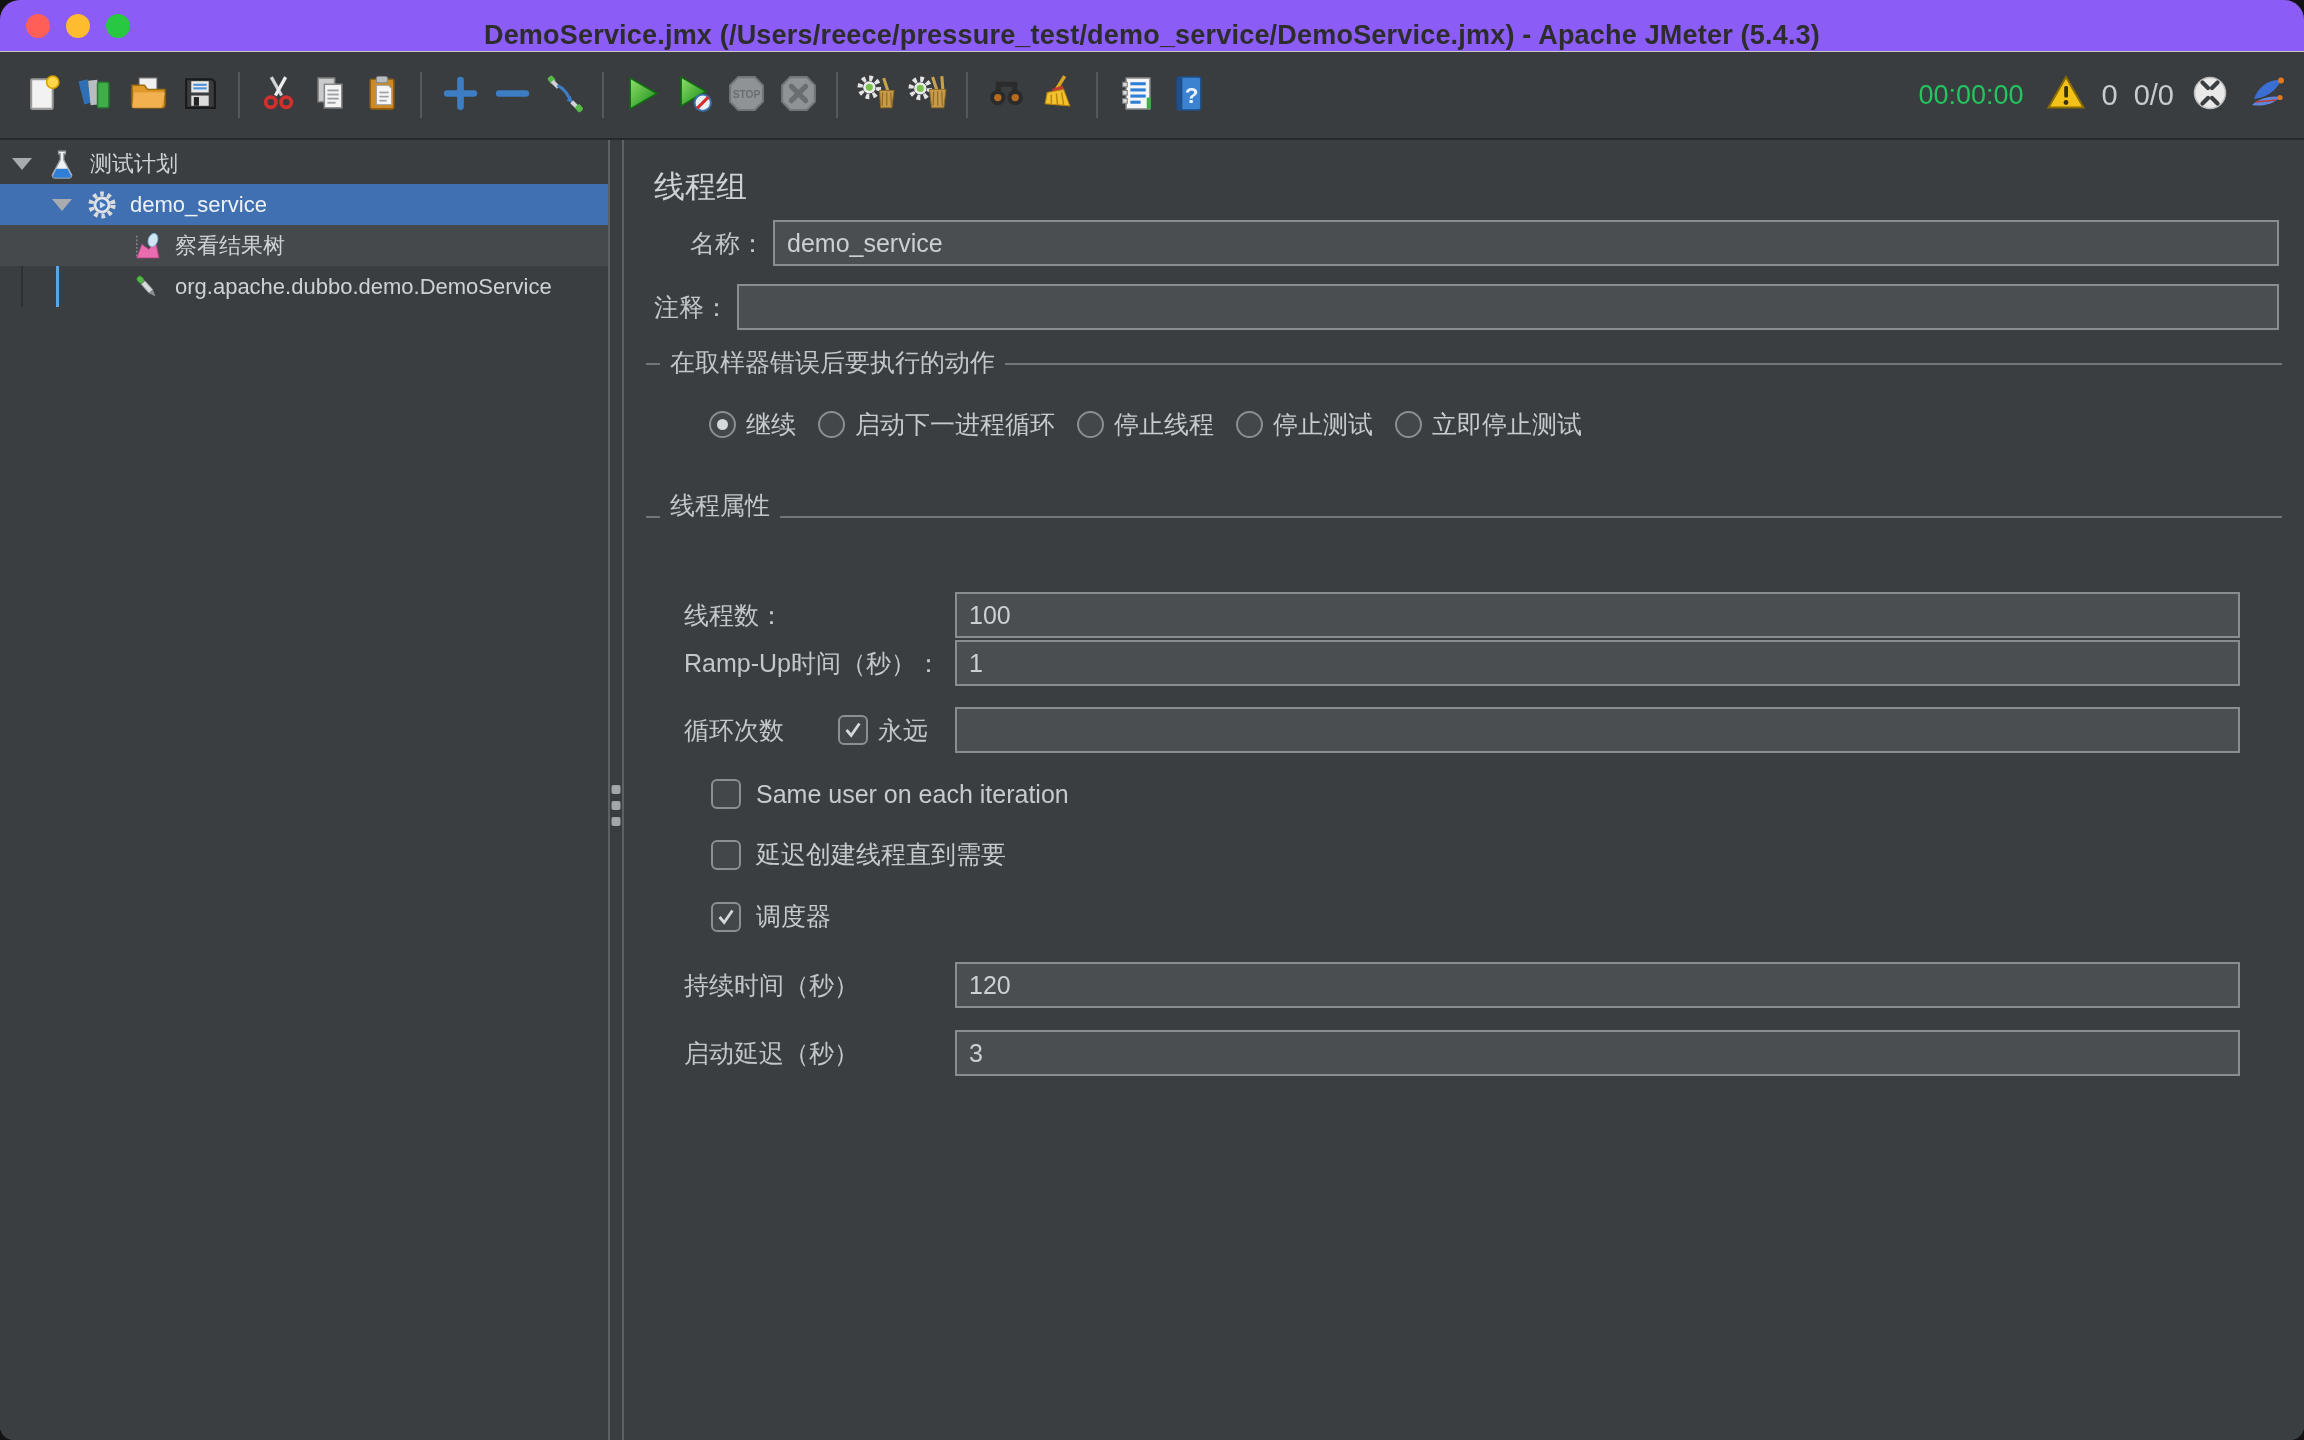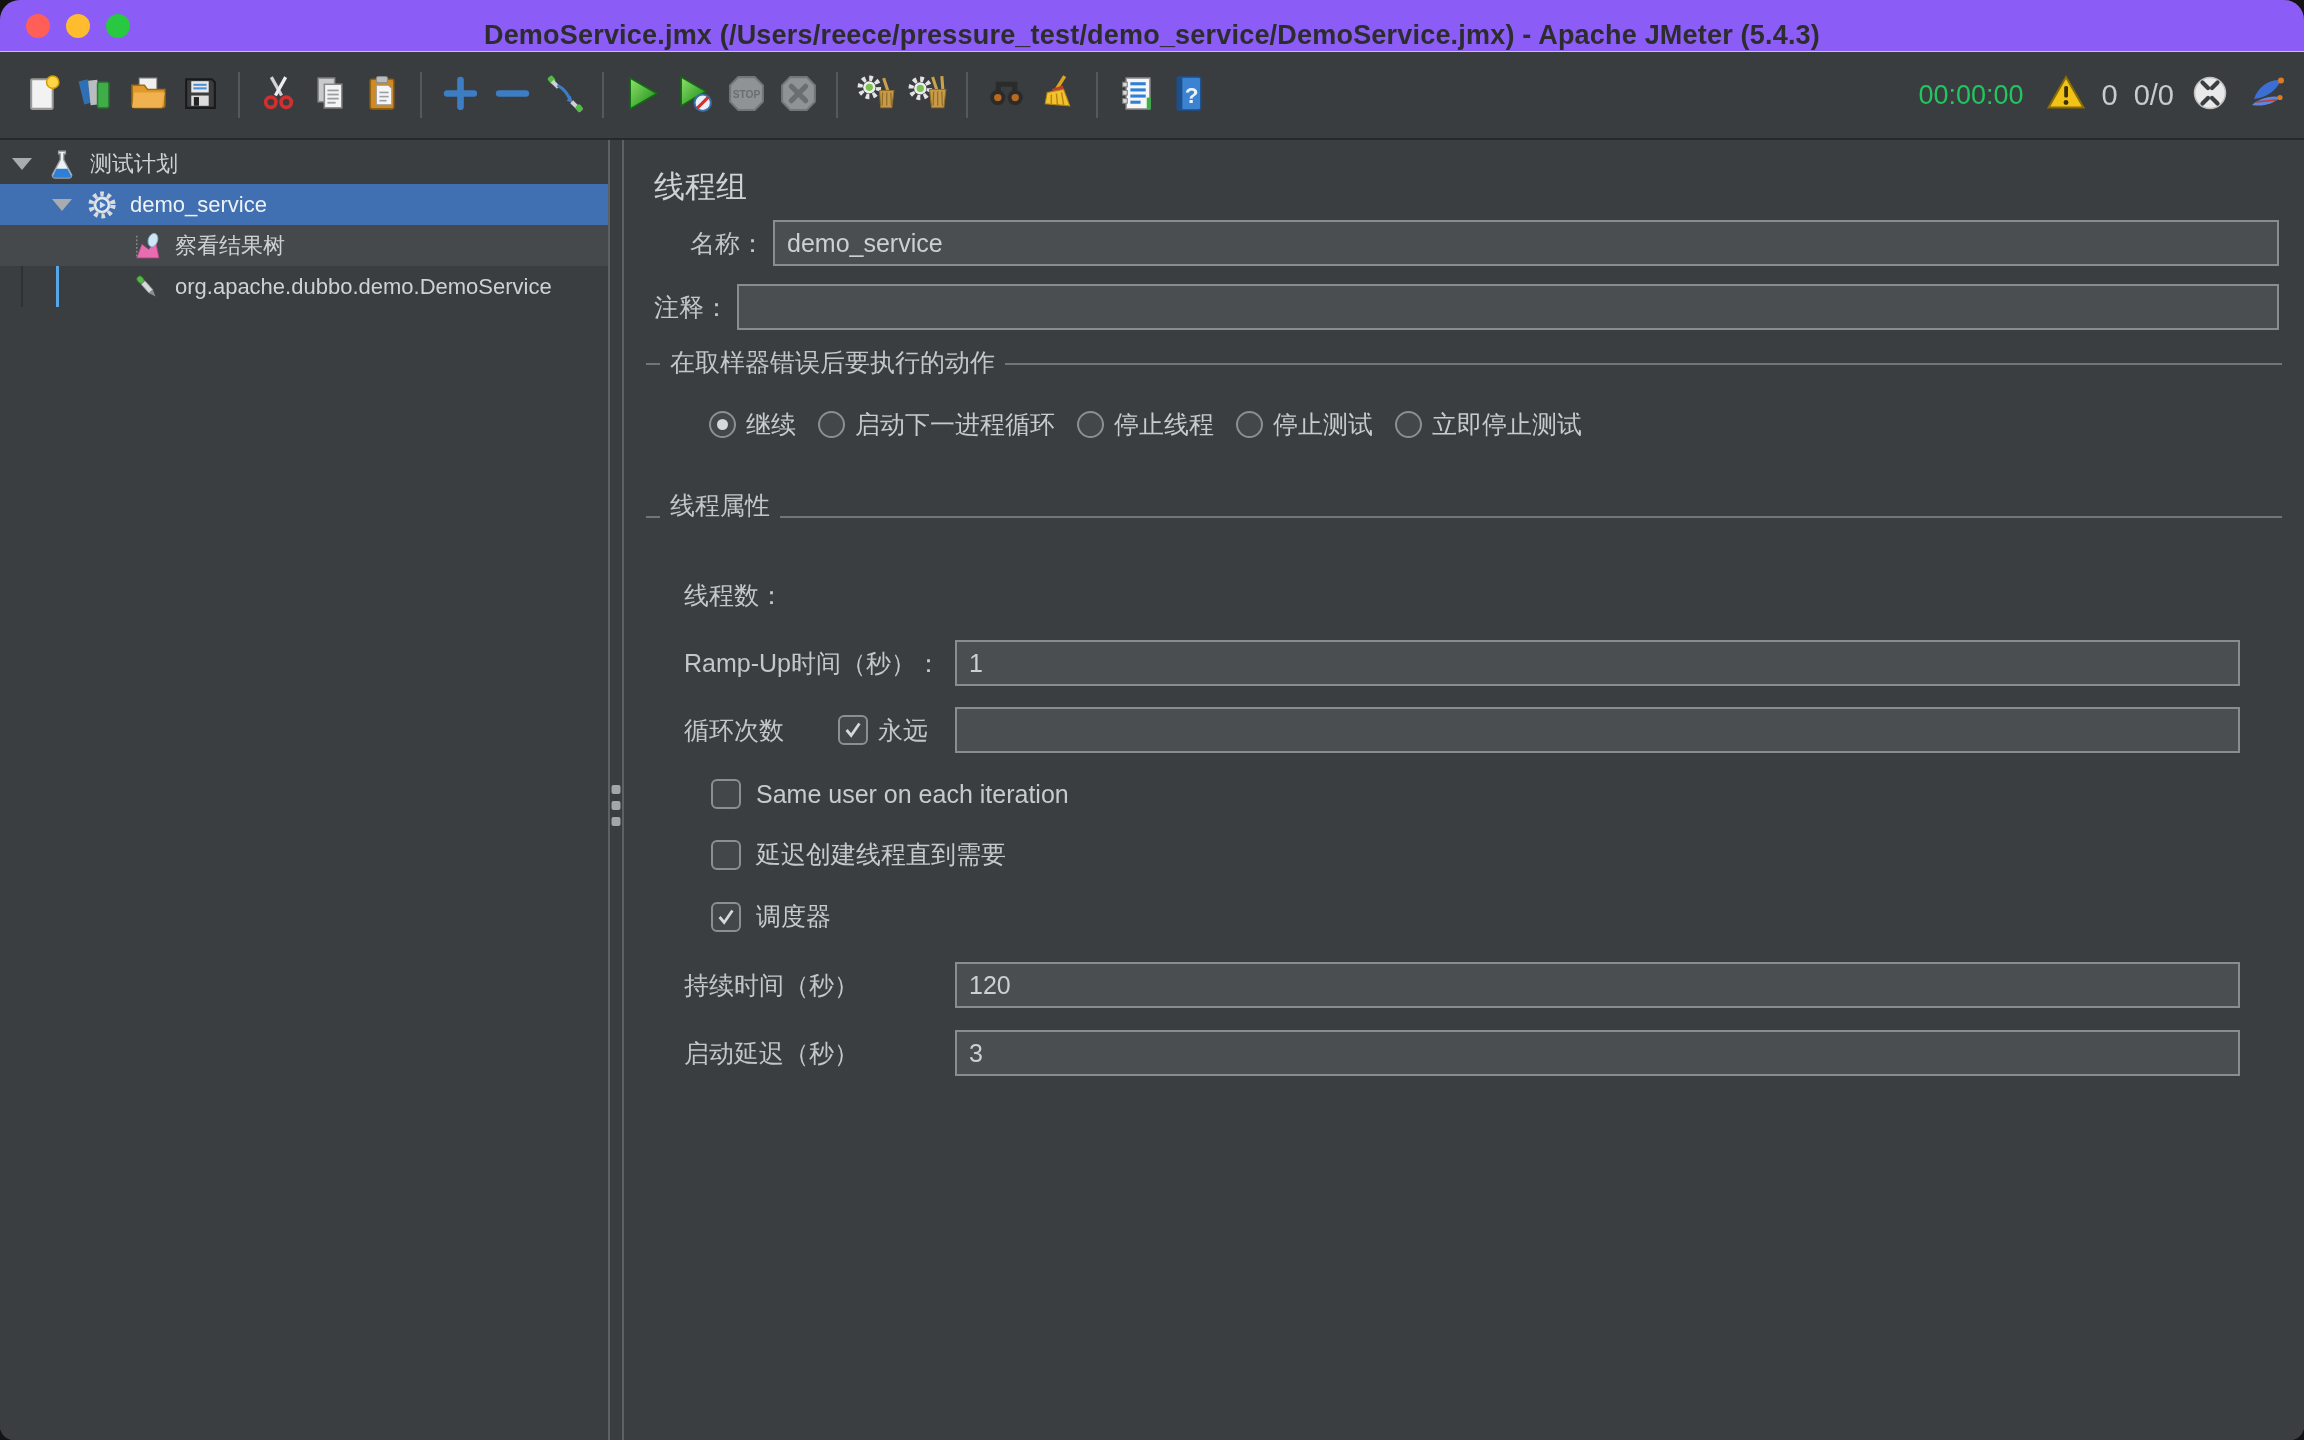--- a/index.html
+++ b/index.html
@@ -452,22 +452,23 @@
           </label>
         <label class="radio-item">
             <span class="radio"></span>
             <span>立即停止测试</span>
           </label>
       </div>
 
       <div class="group-line" style="top:376px;"></div>
       <div class="group-legend" style="top:349px;">线程属性</div>
 
-      <div class="frow prow" style="top:432px;">
+      <div class="frow prow" style="top:452px;">
         <span class="flabel">线程数：</span>
+        <input class="finput" type="text" value="100" style="">
       </div>
 
       <div class="frow prow" style="top:500px;">
         <span class="flabel">Ramp-Up时间（秒）：</span>
         <input class="finput" type="text" value="1" style="">
       </div>
 
       <div class="frow prow" style="top:567px;">
         <span class="flabel">
           <span>循环次数</span>

